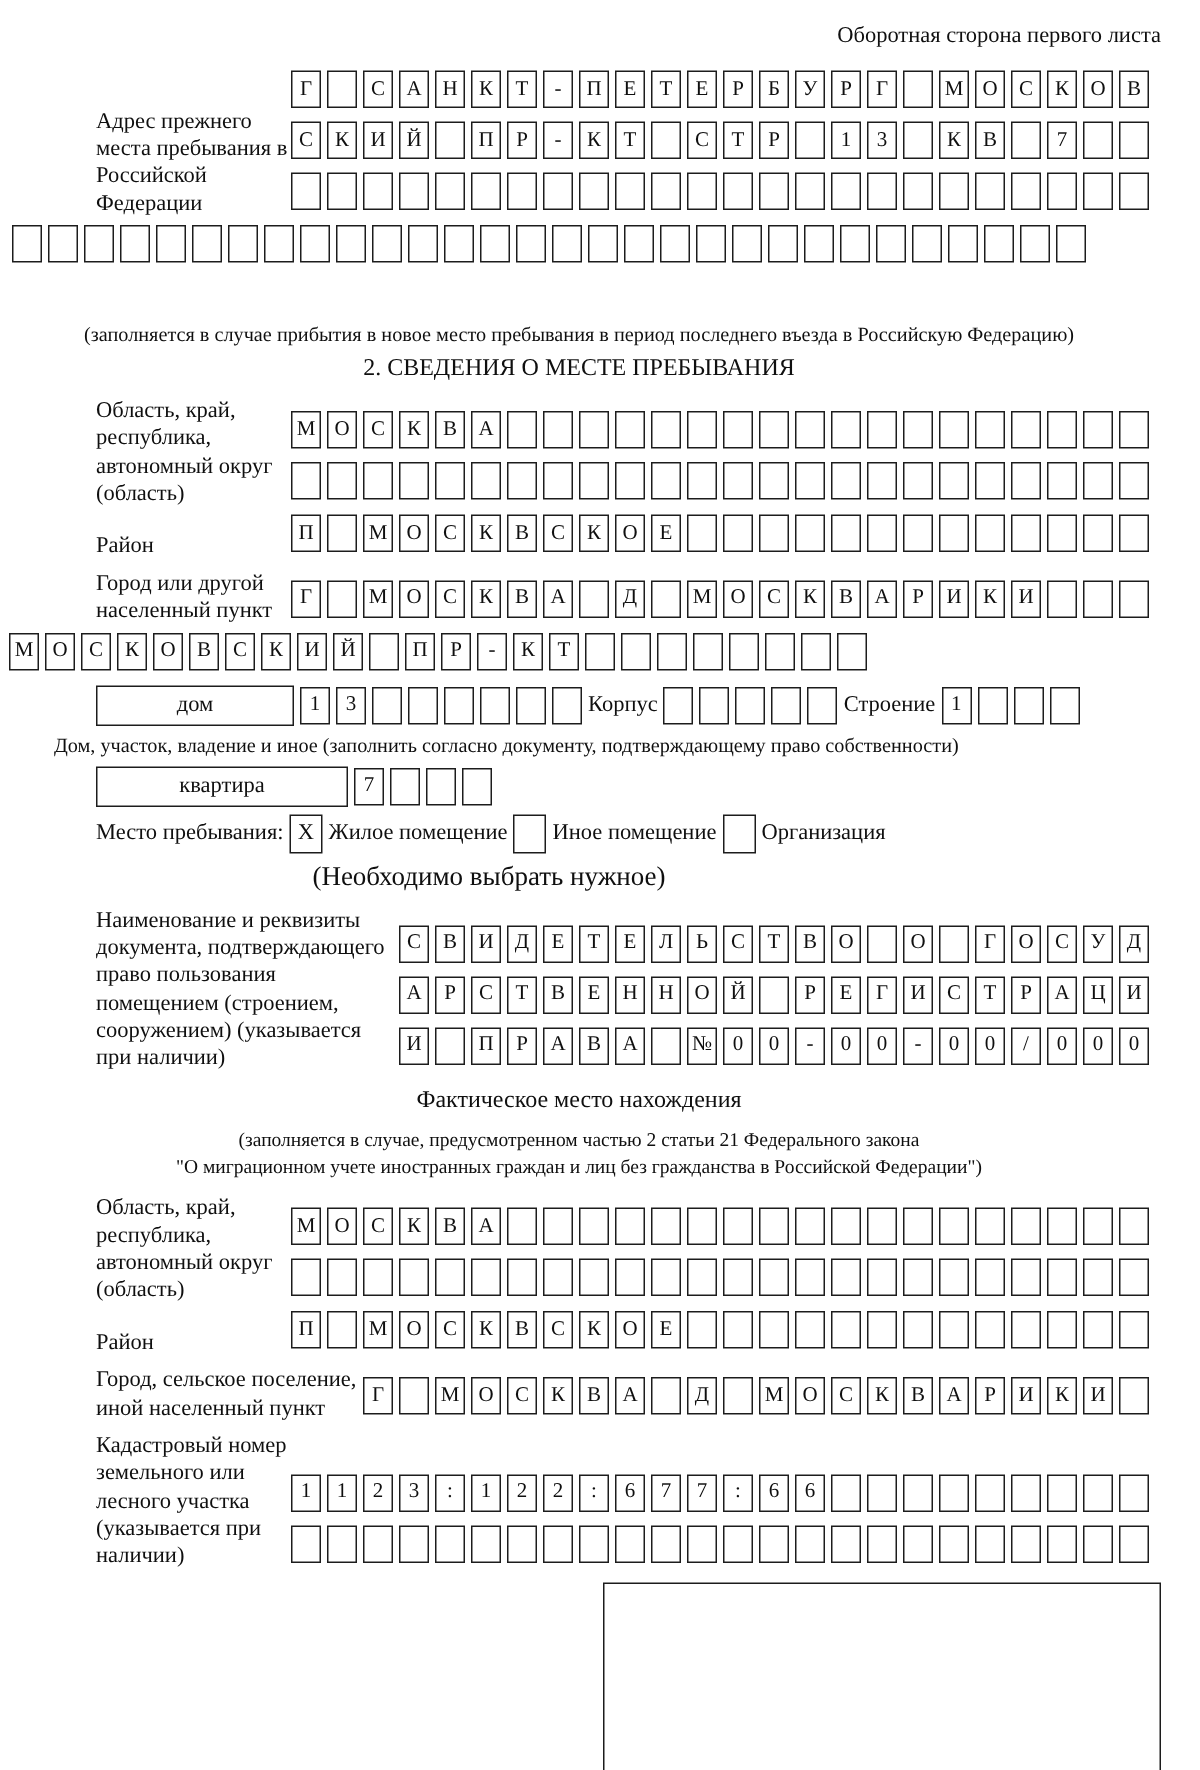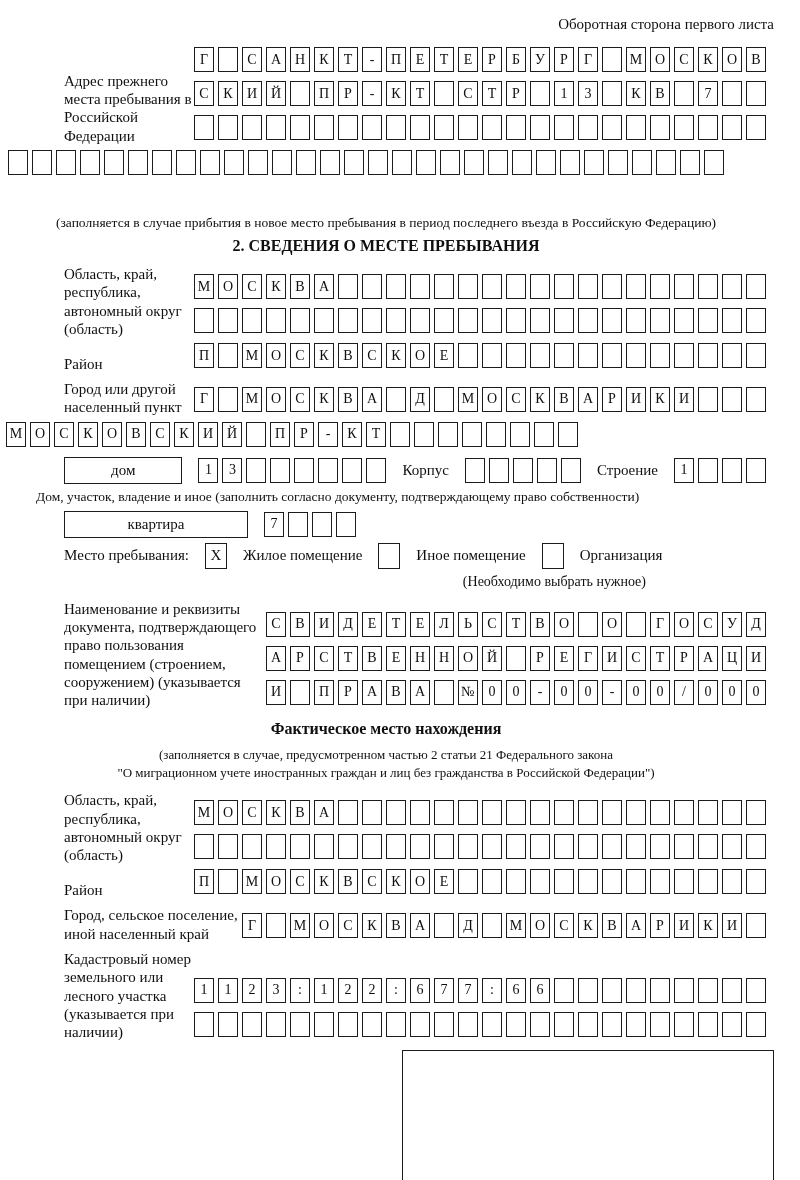--- a/index.html
+++ b/index.html
@@ -16,31 +16,31 @@
   .cells{display:flex;gap:4px;flex-wrap:nowrap;}
   .cells.stack{flex-direction:column;}
   .cellrow{display:flex;gap:4px;margin-bottom:5px;}
   .cell{
     width:20px;height:25px;border:1.6px solid #1c1c1c;box-sizing:border-box;
     display:inline-flex;align-items:center;justify-content:center;
     font-size:14px;background:#fff;flex:0 0 auto;
   }
   .caption{font-size:13.5px;margin:1px 0 6px 30px;}
   .caption.center{text-align:center;margin-left:0;margin-top:40px;}
-  .sec-title{text-align:center;font-weight:bold;font-size:16px;margin:6px 0 8px 0;}
+  .sec-title{text-align:center;font-weight:normal;font-size:16px;margin:6px 0 8px 0;}
   .widebox{
     border:1.6px solid #1c1c1c;height:27px;box-sizing:border-box;
     display:flex;align-items:center;justify-content:center;font-size:15px;background:#fff;
   }
-  .inline-row{display:flex;align-items:center;margin:0 0 5px 58px;gap:16px;}
+  .inline-row{display:flex;align-items:center;margin:0 0 5px 58px;gap:4px;}
   .chkbox{
     width:22px;height:26px;border:1.6px solid #1c1c1c;box-sizing:border-box;
     display:inline-flex;align-items:center;justify-content:center;font-size:15px;background:#fff;flex:0 0 auto;
   }
-  .choose-note{text-align:right;font-size:14px;margin:0 120px 8px 0;}
+  .choose-note{text-align:center;font-size:18px;margin:0 120px 8px 0;}
   .fact-note{text-align:center;font-size:13px;line-height:1.45;margin-bottom:6px;}
   .stamp-box{
     margin-left:396px;width:372px;height:172px;border:1.6px solid #1c1c1c;box-sizing:border-box;background:#fff;
   }
   .fullrow{margin:2px 0 3px 2px;}
 </style>
 </head>
 <body>
 
 <div class="page">
@@ -339,21 +339,21 @@
       <div class="cellrow" style="margin-bottom:0;">
           <span class="cell">1</span>
           <span class="cell"></span>
           <span class="cell"></span>
           <span class="cell"></span>
         </div>
     </div>
     <div class="caption">Дом, участок, владение и иное (заполнить согласно документу, подтверждающему право собственности)</div>
 
     <div class="inline-row" style="margin-left:58px;">
-      <div class="widebox" style="width:184px;">квартира</div>
+      <div class="widebox" style="width:168px;">квартира</div>
       <div class="cellrow" style="margin-bottom:0;">
           <span class="cell">7</span>
           <span class="cell"></span>
           <span class="cell"></span>
           <span class="cell"></span>
         </div>
     </div>
 
     <div class="inline-row" style="margin-left:58px;">
       <span>Место пребывания:</span>
@@ -529,21 +529,21 @@
           <span class="cell"></span>
           <span class="cell"></span>
           <span class="cell"></span>
           <span class="cell"></span>
           <span class="cell"></span>
           <span class="cell"></span>
         </div>
     </div>
 
     <div class="frow">
-      <div class="lbl" style="max-width:190px;">Город, сельское поселение, иной населенный край</div>
+      <div class="lbl" style="max-width:190px;">Город, сельское поселение, иной населенный пункт</div>
       <div class="cellrow">
           <span class="cell">Г</span>
           <span class="cell"></span>
           <span class="cell">М</span>
           <span class="cell">О</span>
           <span class="cell">С</span>
           <span class="cell">К</span>
           <span class="cell">В</span>
           <span class="cell">А</span>
           <span class="cell"></span>

